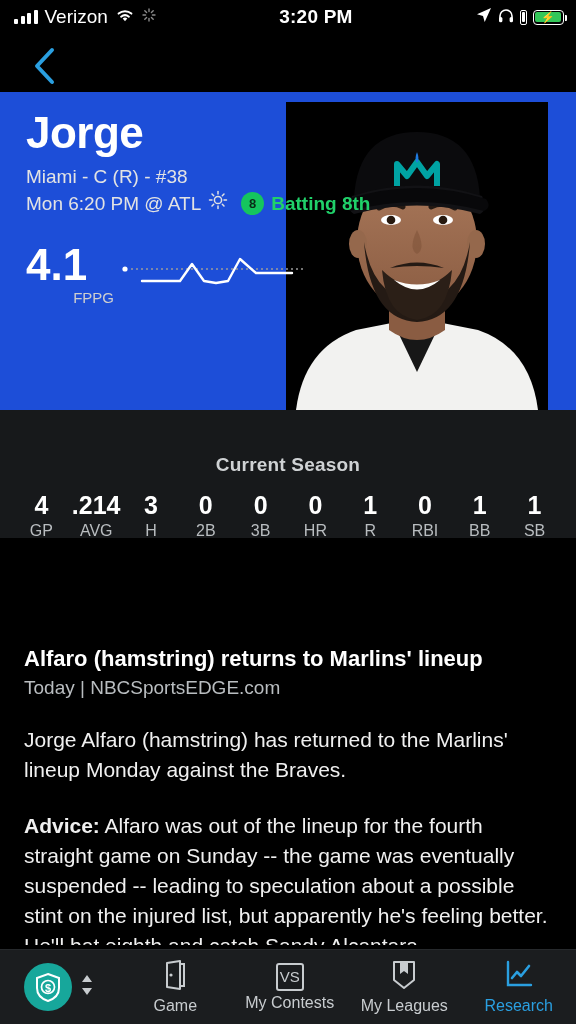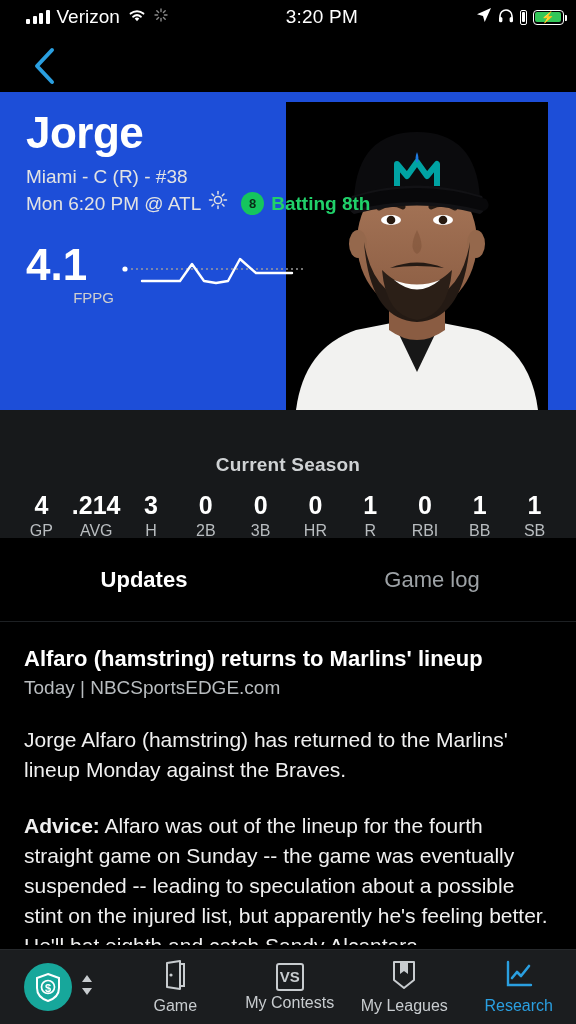--- a/index.html
+++ b/index.html
@@ -9,22 +9,22 @@
     font-family:"Liberation Sans", sans-serif;
     overflow:hidden;
   }
   .phone { position:relative; width:576px; height:1024px; background:#000; overflow:hidden; }
 
   
   .statusbar {
     position:absolute; top:0; left:0; width:576px; height:34px;
     display:flex; align-items:center; color:#fff;
   }
-  .sb-left { display:flex; align-items:center; gap:7px; padding-left:26px; flex:0 0 auto; }
-  .sb-center { flex:1; text-align:center; font-size:19px; font-weight:400; letter-spacing:.2px; }
+  .sb-left { display:flex; align-items:center; gap:7px; padding-left:14px; flex:0 0 auto; }
+  .sb-center { flex:1; text-align:center; font-size:19px; font-weight:700; letter-spacing:.2px; }
   .sb-right { display:flex; align-items:center; gap:6px; padding-right:12px; flex:0 0 auto; }
   .sb-carrier { font-size:19px; font-weight:500; }
   .bars { display:flex; align-items:flex-end; gap:2.5px; height:14px; }
   .bars i { display:block; width:4px; background:#fff; border-radius:1px; }
   .bars i:nth-child(1){height:5px}.bars i:nth-child(2){height:8px}
   .bars i:nth-child(3){height:11px}.bars i:nth-child(4){height:14px}
   .battery {
     width:31px; height:15px; border:1.6px solid #fff; border-radius:4px;
     position:relative; display:flex; align-items:center; justify-content:center;
   }
@@ -100,21 +100,21 @@
   .wallet-circle {
     width:48px; height:48px; border-radius:50%; background:#17a79b;
     display:flex; align-items:center; justify-content:center;
   }
   .navitem { flex:1; display:flex; flex-direction:column; align-items:center; justify-content:center; gap:3px; cursor:pointer; }
   .navitem .lbl { font-size:16px; color:#c8cccf; }
   .navitem.active .lbl { color:#2a9fe0; }
   .vs-box {
     width:28px;height:28px;border:2.2px solid #c8cccf;border-radius:3px;
     display:flex;align-items:center;justify-content:center;
-    font-size:15px;font-weight:700;color:#c8cccf;
+    font-size:15px;font-weight:400;color:#c8cccf;
   }
 </style>
 </head>
 <body>
 
 <div class="phone">
 
   <div class="statusbar">
     <div class="sb-left">
       <span class="bars">
@@ -310,28 +310,20 @@
         <div class="v">1</div>
         <div class="k">BB</div>
       </div>
       <div class="stat">
         <div class="v">1</div>
         <div class="k">SB</div>
       </div>
     </div>
   </div>
 
-  <div class="tabs">
-    <div class="tab active">
-      <span>Updates</span>
-    </div>
-    <div class="tab">
-      <span>Game log</span>
-    </div>
-  </div>
 
   <div class="article">
     <div class="headline">Alfaro (hamstring) returns to Marlins' lineup</div>
     <div class="byline">Today | NBCSportsEDGE.com</div>
     <div class="para">Jorge Alfaro (hamstring) has returned to the Marlins' lineup Monday against the Braves.</div>
     <div class="para"><b>Advice:</b><span> Alfaro was out of the lineup for the fourth straight game on Sunday -- the game was eventually suspended -- leading to speculation about a possible stint on the injured list, but apparently he's feeling better. He'll bat eighth and catch Sandy Alcantara.</span></div>
   </div>
 
   <div class="navbar">
     <div class="wallet">

